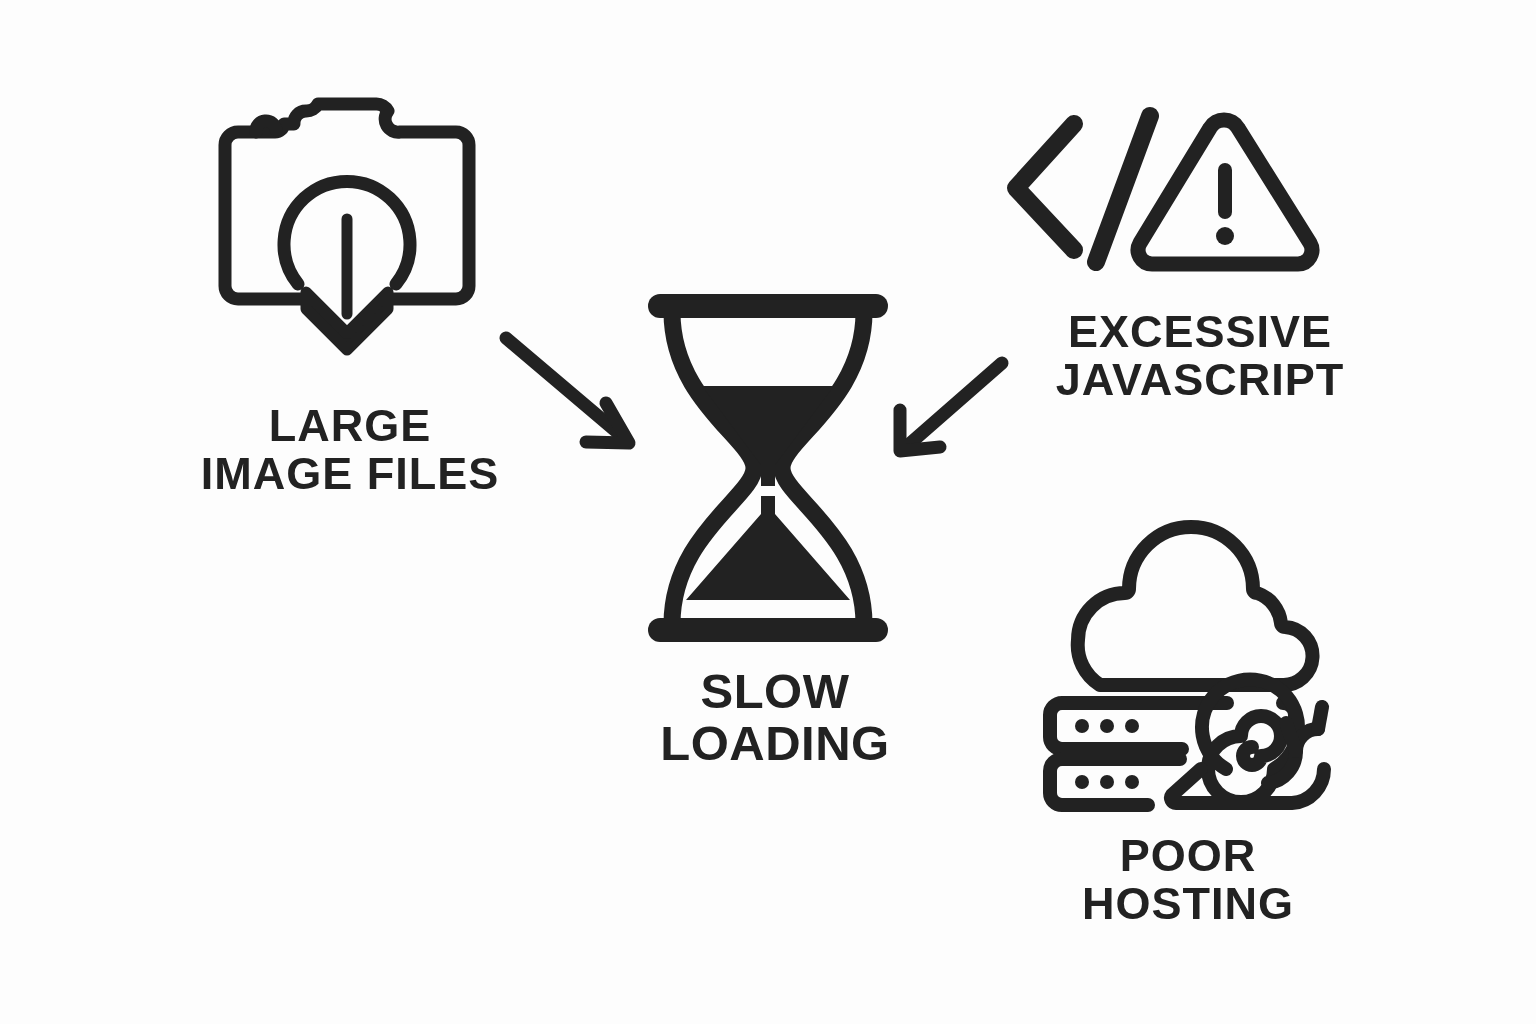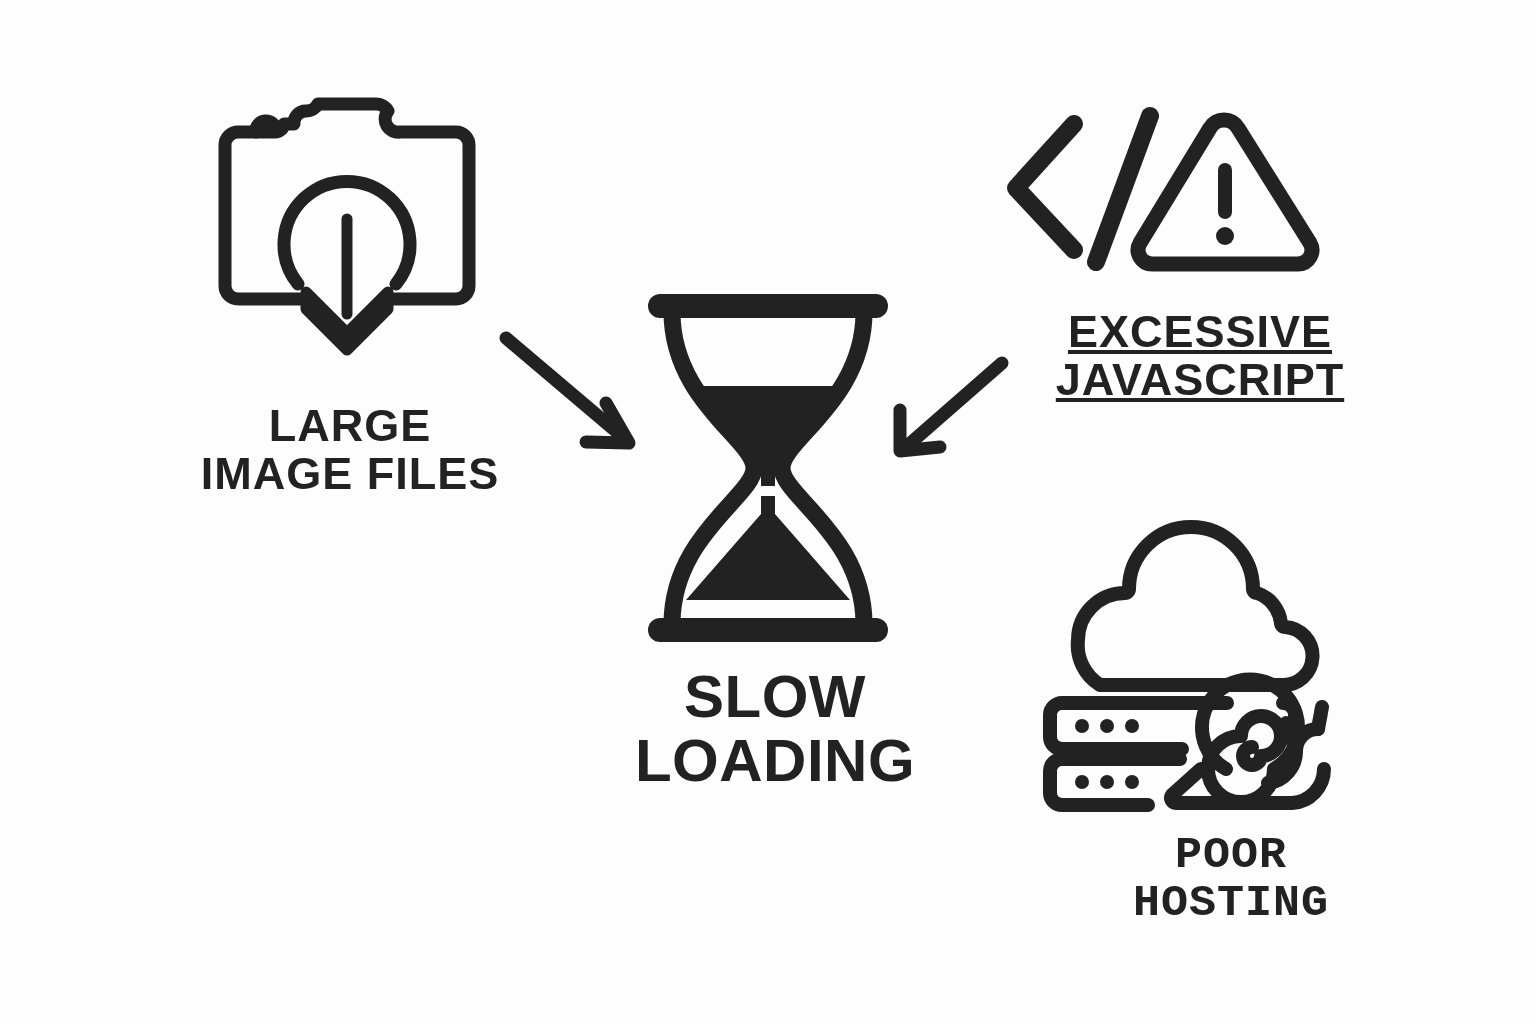--- a/index.html
+++ b/index.html
@@ -38,43 +38,41 @@
     line-height: 1.06;
     letter-spacing: 0.5px;
     white-space: pre-line;
     user-select: none;
   }
   .label-side {
     font-size: 45px;
     letter-spacing: 1px;
   }
   .label-center {
-    font-size: 60px;
+    font-size: 49px;
     letter-spacing: 0.5px;
     line-height: 1.07;
   }
 
   
   #label-large-image-files {
     left: 140px;
     top: 362px;
     width: 420px;
     margin-top: 40px;
   }
   #label-excessive-javascript {
     left: 1000px;
     top: 308px;
     width: 400px;
-    text-decoration: underline;
   }
   #label-poor-hosting {
-    left: 1051px;
+    left: 1008px;
     top: 832px;
     width: 360px;
-    font-family: Liberation Mono, monospace;
   }
   #label-slow-loading {
     left: 560px;
     top: 665px;
     width: 430px;
   }
 
   
   #icon-large-image-files { left: 214px; top: 96px; width: 266px;  height: 250px; }
   #icon-excessive-javascript { left: 1002px; top: 100px; width: 320px; height: 180px; }

